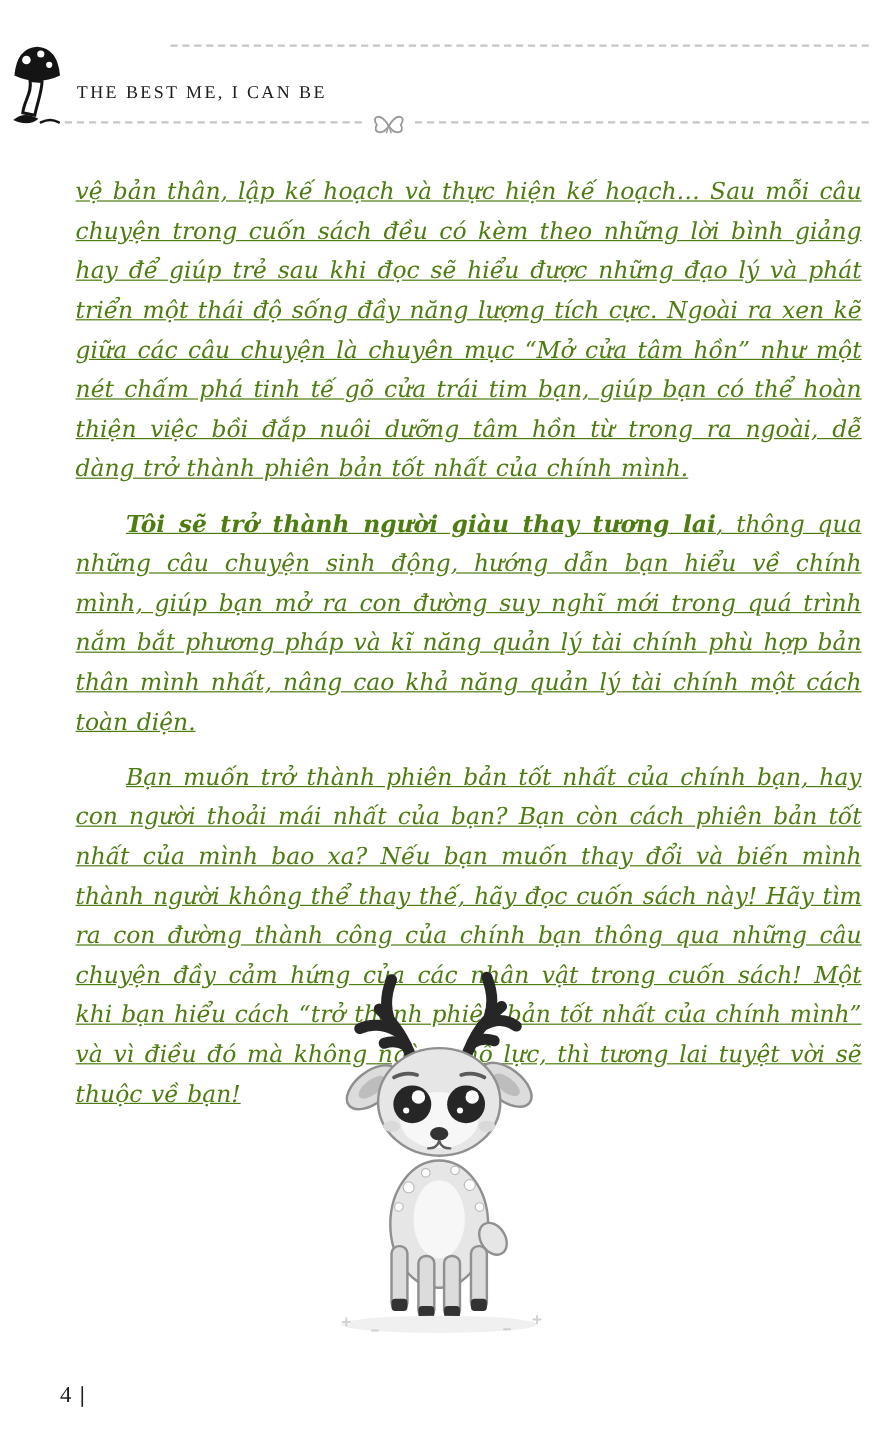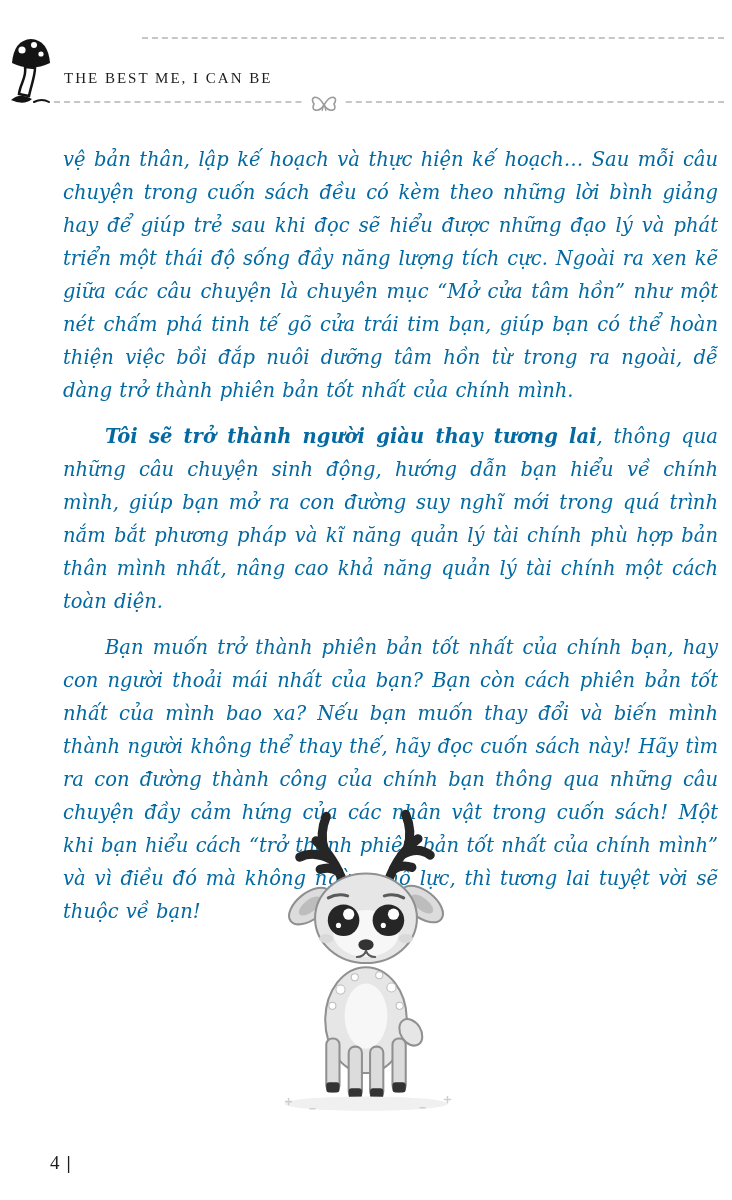--- a/index.html
+++ b/index.html
@@ -32,21 +32,21 @@
     color: #1e1e1e; white-space: nowrap;
   }
   .flourish {
     position: absolute; top: 90px; left: 304px;
     width: 40px; height: 26px;
     background: #ffffff;
     display: flex; align-items: center; justify-content: center;
   }
   main {
     position: absolute; top: 143px; left: 63px;
-    width: 655px; color: #0369a1;
+    width: 655px; color: #4d7c0f; text-decoration: underline;
   }
   main p {
     font-style: italic;
     font-size: 19.5px;
     line-height: 33px;
     text-align: justify;
     margin-bottom: 13px;
     word-spacing: 1px;
   }
   main p.indent { text-indent: 42px; }

